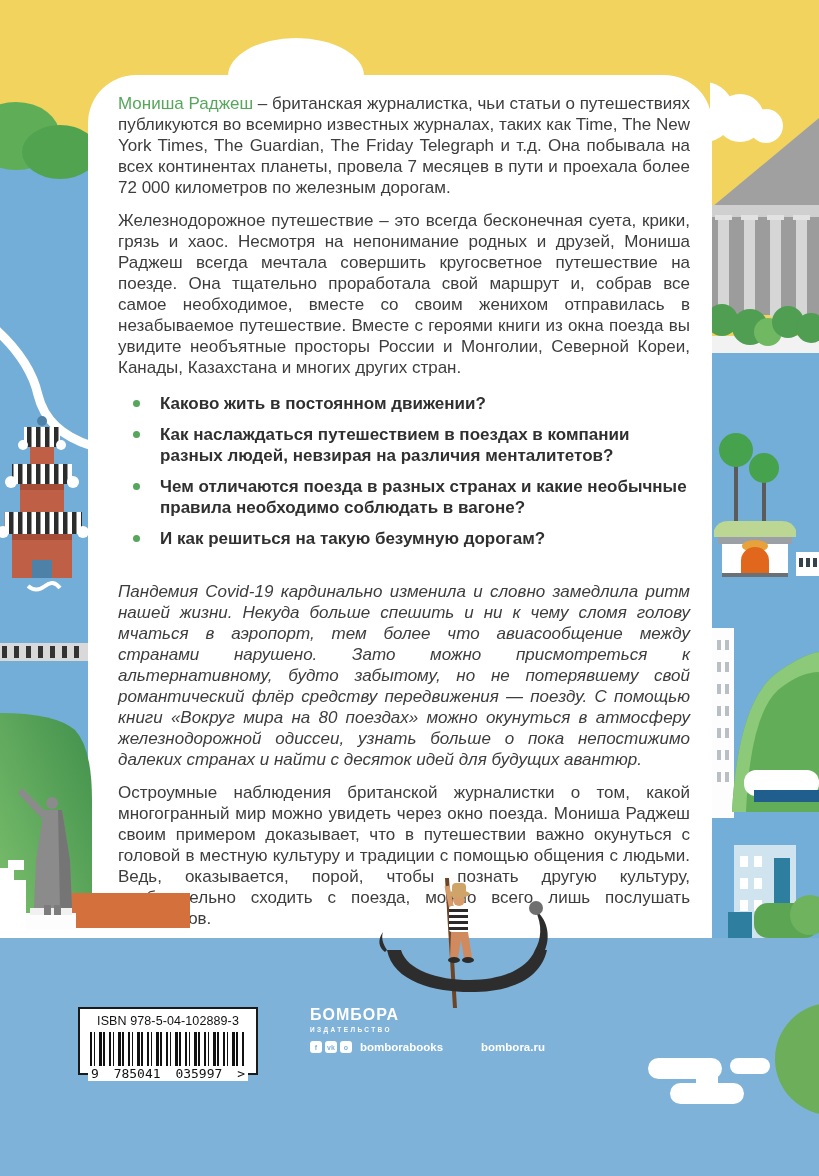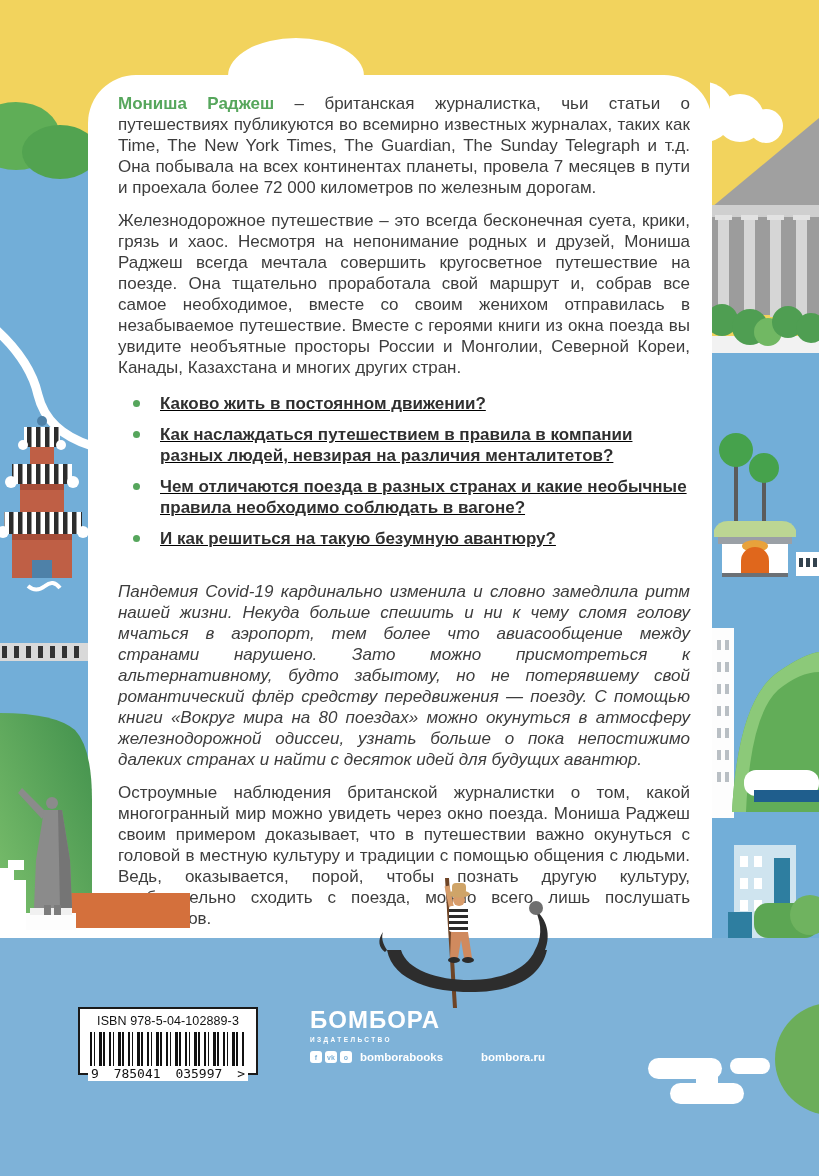--- a/index.html
+++ b/index.html
@@ -13,41 +13,41 @@
          border-radius:48px 48px 0 0;z-index:2;box-sizing:border-box;
          padding:18px 22px 0 30px;}
   .panel-bump{position:absolute;left:228px;top:38px;width:136px;height:76px;border-radius:50%;
               background:#fff;z-index:2;}
   .overlay{position:absolute;z-index:3;}
   .footer-item{position:absolute;z-index:4;}
 
   
   .panel p{margin:0 0 12px;font-size:17px;line-height:21px;color:#3d3d3d;text-align:justify;}
   .green{color:#56a65c;}
-  .bold{font-weight:bold;}
+  .bold{font-weight:normal;}
   .italic{font-style:italic;}
-  ul.points{list-style:none;margin:15px 0 32px;padding:0;text-decoration:underline;}
+  ul.points{list-style:none;margin:15px 0 32px;padding:0;}
   ul.points li{position:relative;padding-left:42px;margin-bottom:10px;
                font-size:17px;line-height:21px;font-weight:bold;color:#303030;}
   ul.points li .dot{position:absolute;left:15px;top:7px;width:7px;height:7px;border-radius:50%;
                     background:#56a65c;}
   .attr{font-weight:bold;color:#56a65c;text-align:right;font-size:16px;line-height:21px;margin:0 0 8px;}
 
   
   .isbn-box{left:78px;top:1007px;width:180px;height:68px;background:#fff;border:2px solid #1a1a1a;
             box-sizing:border-box;padding:5px 6px 0;}
   .isbn-label{font-size:12.5px;color:#111;text-align:center;letter-spacing:0.1px;}
   .barcode{height:44px;margin:4px 4px 0;
      background-image:repeating-linear-gradient(90deg,#111 0 2px,#fff 2px 4px,#111 4px 5px,
         #fff 5px 9px,#111 9px 12px,#fff 12px 13px,#111 13px 15px,#fff 15px 19px);}
   .barcode-digits{position:relative;margin:-10px 2px 0;padding:0 3px;background:#fff;
       display:flex;justify-content:space-between;font-family:"DejaVu Sans Mono",monospace;
       font-size:13px;color:#111;}
   .publisher{left:310px;top:1006px;width:340px;color:#fff;}
-  .pub-logo{font-size:24px;font-weight:bold;letter-spacing:1px;}
+  .pub-logo{font-size:16px;font-weight:bold;letter-spacing:1px;}
   .pub-sub{font-size:6.5px;font-weight:bold;letter-spacing:2.4px;margin-top:2px;}
   .pub-desc{margin-top:10px;font-size:9.5px;line-height:11.5px;}
   .pub-social{margin-top:8px;display:flex;align-items:flex-end;font-size:11.5px;font-weight:bold;}
   .soc-ic{display:inline-flex;align-items:center;justify-content:center;width:12px;height:12px;
           border-radius:3px;background:#fff;color:#7eb2d8;font-size:7px;font-weight:bold;margin-right:3px;}
   .handle{margin-left:5px;}
   .site{margin-left:38px;}
   .green-blob{left:775px;top:1003px;width:112px;height:112px;border-radius:50%;background:#6cae5a;}
 </style>
 </head>
@@ -178,27 +178,27 @@
     </g>
     <g>
       <rect x="18" y="912" width="24" height="26" fill="#2e7ea0"></rect>
       <rect x="44" y="903" width="65" height="35" rx="14" fill="#5ca653"></rect>
       <circle cx="100" cy="915" r="20" fill="#6fb35f"></circle>
     </g>
   </svg>
 
   <div class="panel-bump"></div>
   <div class="panel">
-    <p><span class="green bold">Мониша Раджеш</span><span> – британская журналистка, чьи статьи о путешествиях публикуются во всемирно известных журналах, таких как Time, The New York Times, The Guardian, The Sunday Telegraph и т.д. Она побывала на всех континентах планеты, провела 7 месяцев в пути и проехала более 72 000 километров по железным дорогам.</span></p>
+    <p><span class="green bold">Мониша Раджеш</span><span> – британская журналистка, чьи статьи о путешествиях публикуются во всемирно известных журналах, таких как Time, The New York Times, The Guardian, The Friday Telegraph и т.д. Она побывала на всех континентах планеты, провела 7 месяцев в пути и проехала более 72 000 километров по железным дорогам.</span></p>
     <p>Железнодорожное путешествие – это всегда бесконечная суета, крики, грязь и хаос. Несмотря на непонимание родных и друзей, Мониша Раджеш всегда мечтала совершить кругосветное путешествие на поезде. Она тщательно проработала свой маршрут и, собрав все самое необходимое, вместе со своим женихом отправилась в незабываемое путешествие. Вместе с героями книги из окна поезда вы увидите необъятные просторы России и Монголии, Северной Кореи, Канады, Казахстана и многих других стран.</p>
     <ul class="points">
       <li><span class="dot"></span><span>Каково жить в постоянном движении?</span></li>
-      <li><span class="dot"></span><span>Как наслаждаться путешествием в правила в компании разных людей, невзирая на различия менталитетов?</span></li>
+      <li><span class="dot"></span><span>Как наслаждаться путешествием в поездах в компании разных людей, невзирая на различия менталитетов?</span></li>
       <li><span class="dot"></span><span>Чем отличаются поезда в разных странах и какие необычные правила необходимо соблюдать в вагоне?</span></li>
-      <li><span class="dot"></span><span>И как решиться на такую безумную авантюру?</span></li>
+      <li><span class="dot"></span><span>И как решиться на такую безумную дорогам?</span></li>
     </ul>
     <p class="italic">Пандемия Covid-19 кардинально изменила и словно замедлила ритм нашей жизни. Некуда больше спешить и ни к чему сломя голову мчаться в аэропорт, тем более что авиасообщение между странами нарушено. Зато можно присмотреться к альтернативному, будто забытому, но не потерявшему свой романтический флёр средству передвижения — поезду. С помощью книги «Вокруг мира на 80 поездах» можно окунуться в атмосферу железнодорожной одиссеи, узнать больше о пока непостижимо далеких странах и найти с десяток идей для будущих авантюр.</p>
     <p>Остроумные наблюдения британской журналистки о том, какой многогранный мир можно увидеть через окно поезда. Мониша Раджеш своим примером доказывает, что в путешествии важно окунуться с головой в местную культуру и традиции с помощью общения с людьми. Ведь, оказывается, порой, чтобы познать другую культуру, необязательно сходить с поезда, можно всего лишь послушать попутчиков.</p>
     <p class="attr">
       </p>
       <div class="attr" style="margin:0">Кирилл Смородин, путешественник и автор книги</div>
       <div class="attr" style="margin:0">«537 дней без страховки»</div>
     <p></p>
   </div>
 

